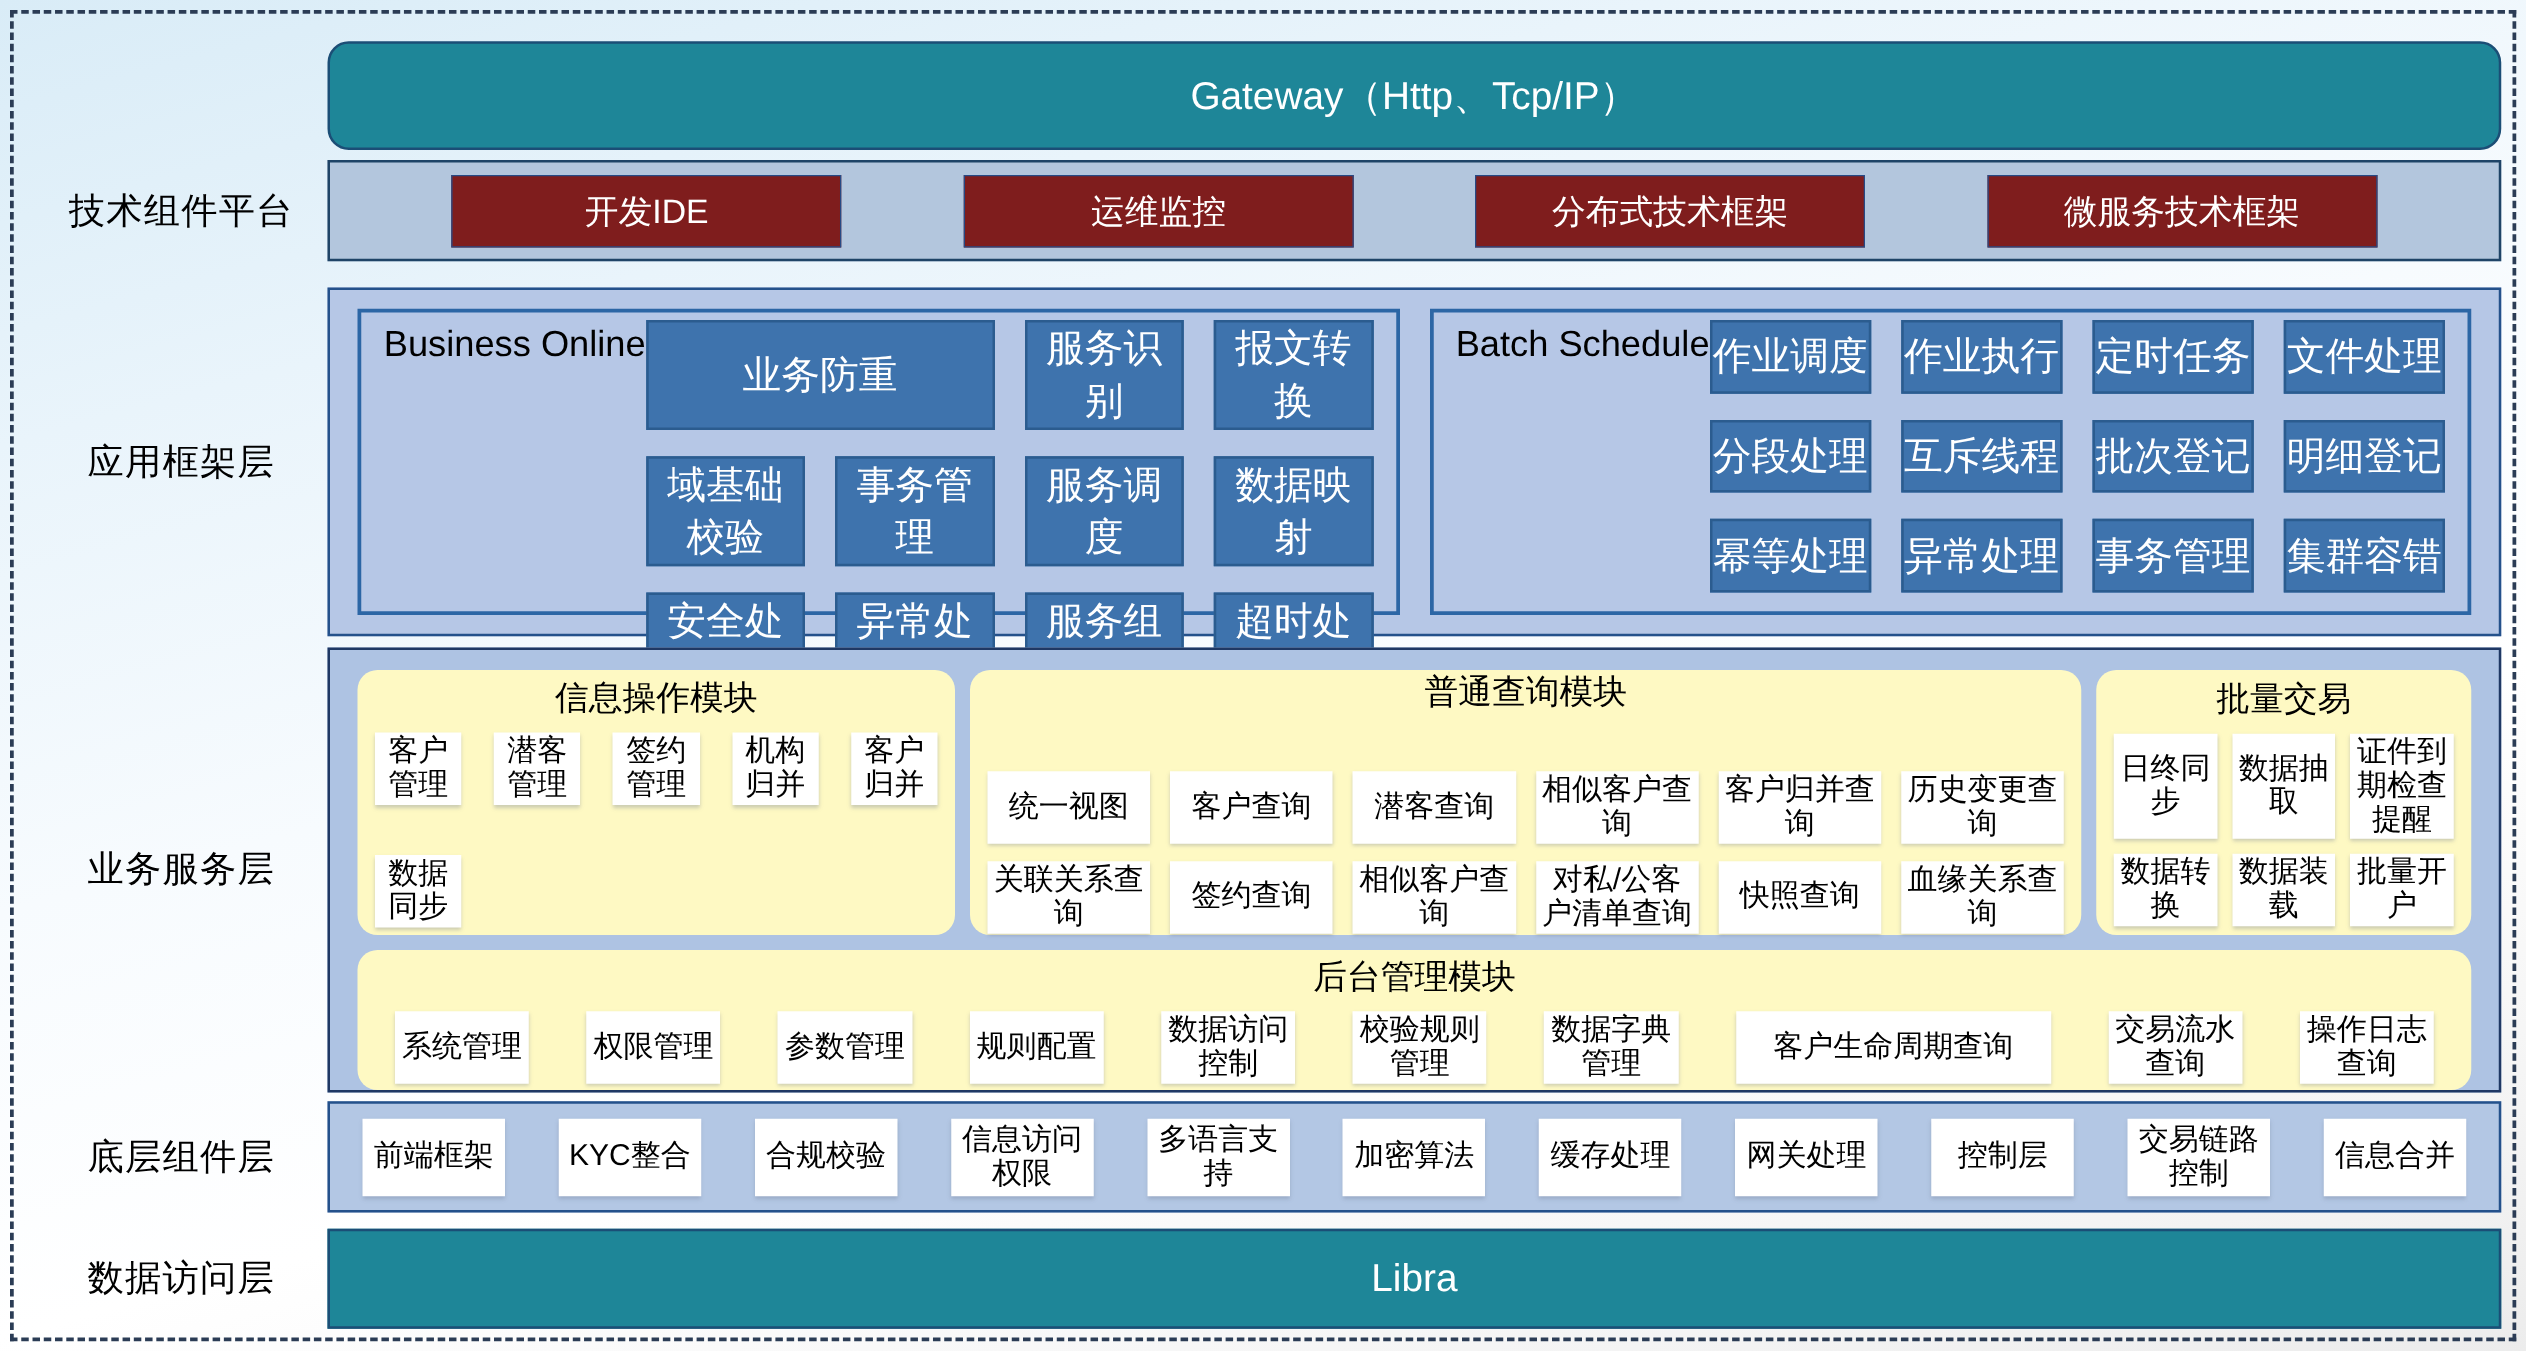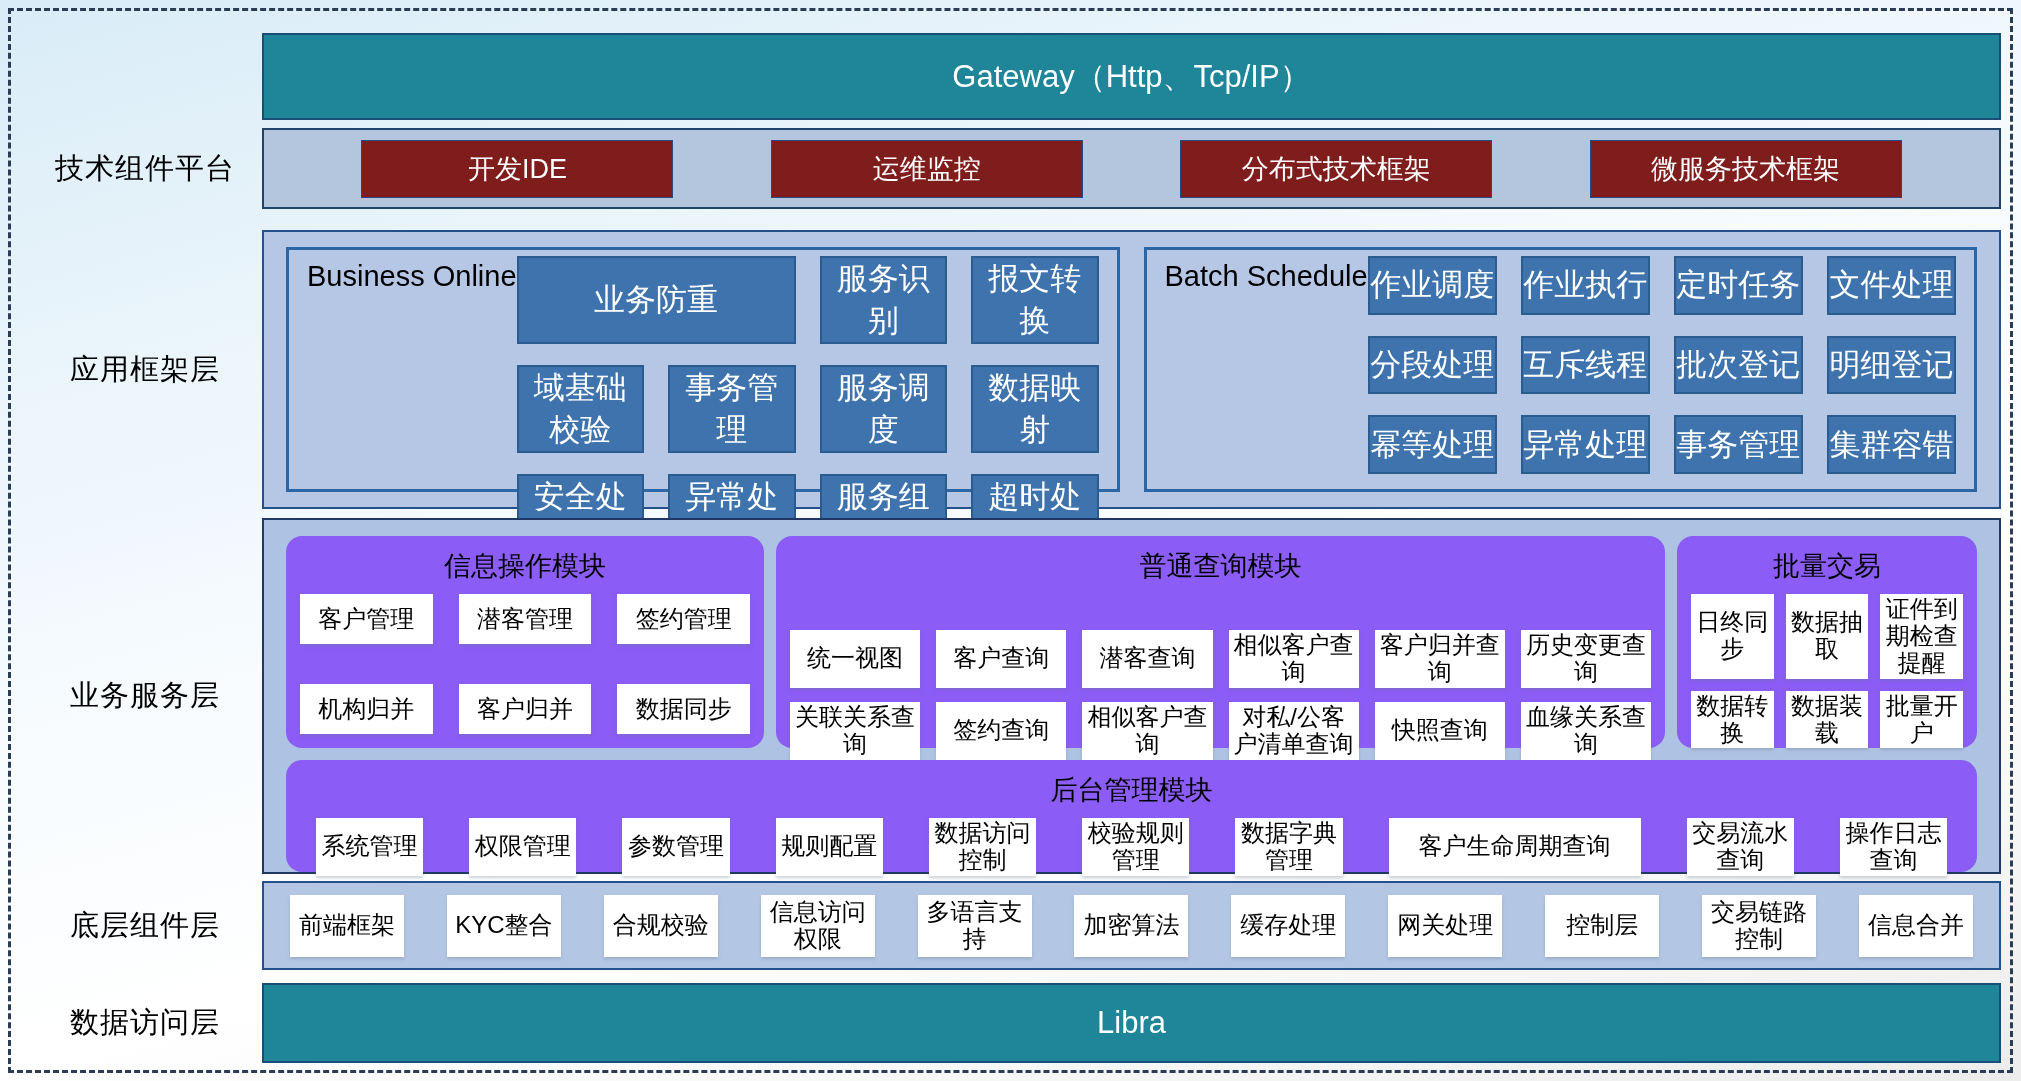--- a/index.html
+++ b/index.html
@@ -39,28 +39,28 @@
     background:#3e73ad;border:2px solid #2b5c8f;color:#fff;font-size:31px;
     display:flex;align-items:center;justify-content:center;text-align:center;
   }
   .span2{grid-column:span 2;}
   
   .service-band{
     background:#aec3e3;border:2px solid #1f3864;display:flex;flex-direction:column;gap:12px;padding:16px 22px;
   }
   .service-top{display:flex;gap:12px;height:212px;}
   .sub-box{
-    background:#8b5cf6;border-radius:16px;display:flex;flex-direction:column;
-    padding:6px 14px 14px;box-sizing:border-box;
+    background:#fef9c3;border-radius:16px;display:flex;flex-direction:column;
+    padding:6px 14px 14px;box-sizing:border-box;justify-content:center;
   }
   .sub-title{text-align:center;font-size:27px;padding:6px 0 10px;color:#000;}
   .info-box{width:478px;}
   .query-box{flex:1;}
   .batch-box{width:300px;}
-  .grid-info{display:grid;grid-template-columns:repeat(3,1fr);gap:40px 26px;flex:1;}
+  .grid-info{display:grid;grid-template-columns:repeat(5,1fr);gap:40px 26px;flex:1;}
   .grid-query{display:grid;grid-template-columns:repeat(6,1fr);gap:14px 16px;flex:1;margin-top:36px;}
   .grid-batch{display:grid;grid-template-columns:repeat(3,1fr);gap:12px 12px;flex:1;}
   .btn-white{
     background:#ffffff;color:#000;display:flex;align-items:center;justify-content:center;
     text-align:center;font-size:24px;line-height:1.12;padding:2px 4px;box-sizing:border-box;
     box-shadow:0 2px 3px rgba(110,120,145,.35);
   }
   .admin-box{height:112px;}
   .grid-admin{
     display:grid;grid-template-columns:repeat(7,1fr) 2.35fr 1fr 1fr;column-gap:46px;flex:1;
@@ -78,21 +78,21 @@
 
 <div class="canvas">
   <div class="dash-frame"></div>
 
   <div class="layer-label" style="top:128px;height:81px;">技术组件平台</div>
   <div class="layer-label" style="top:230px;height:279px;">应用框架层</div>
   <div class="layer-label" style="top:881px;height:89px;">底层组件层</div>
   <div class="layer-label" style="top:518px;height:356px;">业务服务层</div>
   <div class="layer-label" style="top:983px;height:80px;">数据访问层</div>
 
-  <div class="band teal-bar" style="top:33px;height:87px;">Gateway（Http、Tcp/IP）</div>
+  <div class="band teal-bar" style="top:33px;height:87px;border-radius:17px;">Gateway（Http、Tcp/IP）</div>
 
   <div class="band tech-band" style="top:128px;height:81px;">
     <div class="btn-navy">开发IDE</div>
     <div class="btn-navy">运维监控</div>
     <div class="btn-navy">分布式技术框架</div>
     <div class="btn-navy">微服务技术框架</div>
   </div>
 
   <div class="band framework-band" style="top:230px;height:279px;">
     <div class="inner-box">

